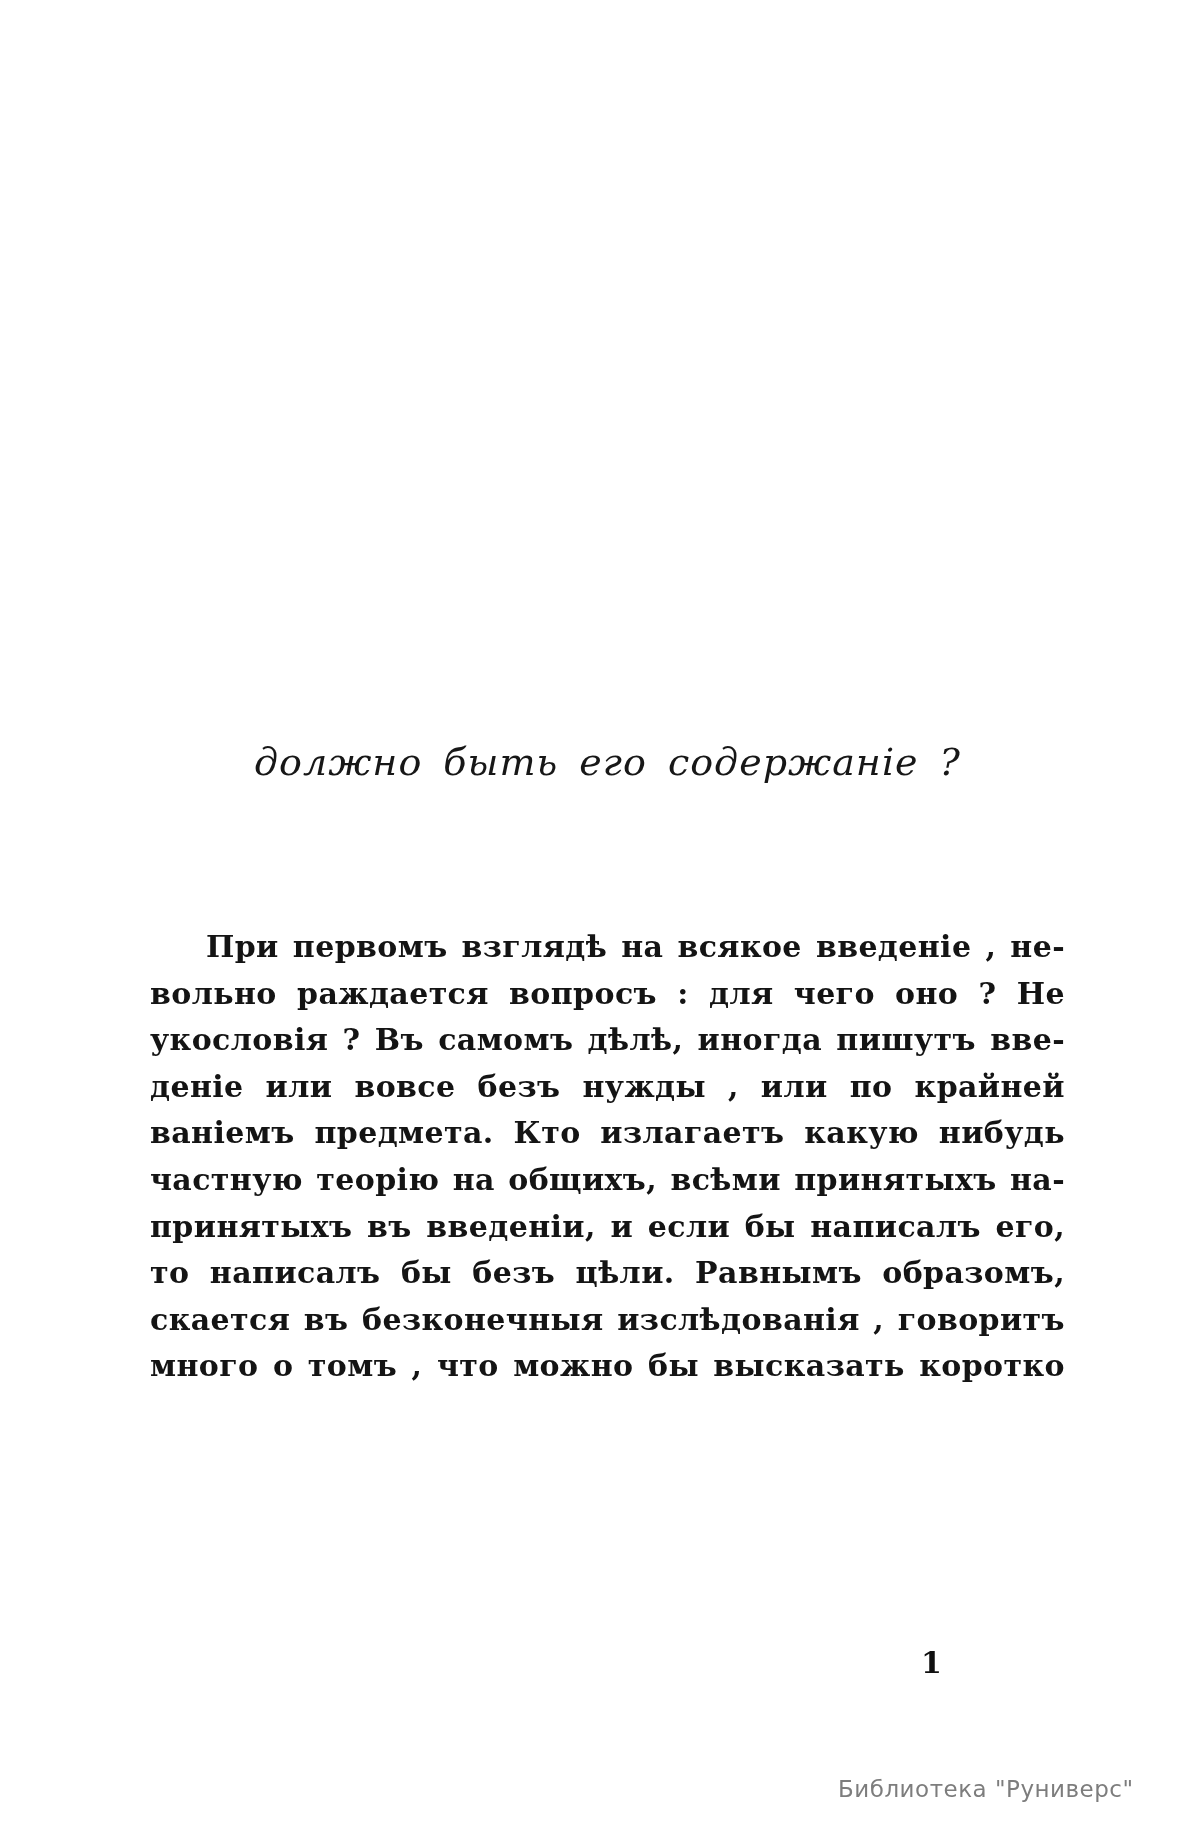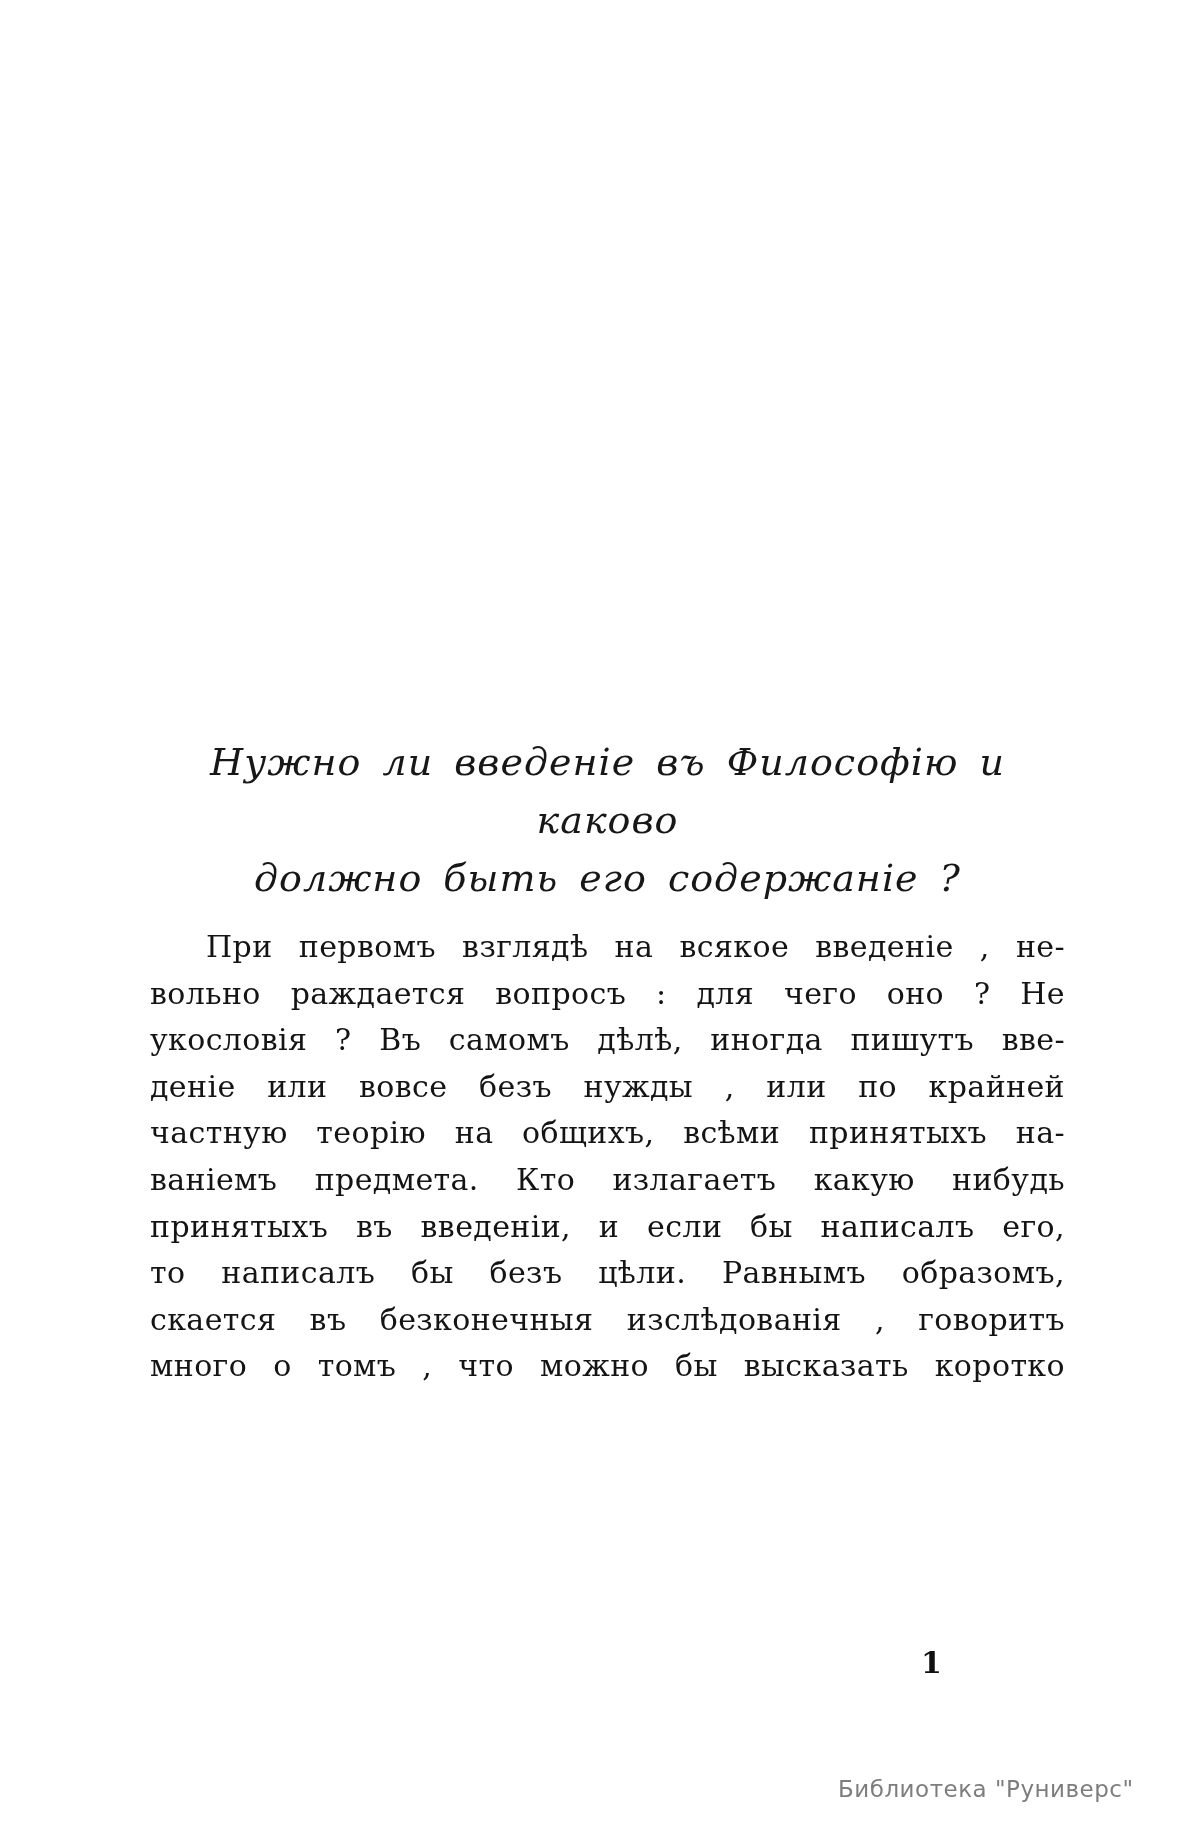--- a/index.html
+++ b/index.html
@@ -30,20 +30,21 @@
     color: #171717;
   }
   .body-text {
     position: absolute;
     top: 924px;
     left: 150px;
     width: 915px;
     font-size: 30px;
     letter-spacing: 0.4px;
     color: #141414;
+    font-weight: bold;
   }
   .line {
     height: 46.6px;
     line-height: 46.6px;
     text-align: justify;
     text-align-last: justify;
     text-justify: inter-word;
     white-space: normal;
   }
   .line.indent {
@@ -66,31 +67,30 @@
     color: #7d7d7d;
     font-family: "DejaVu Sans", sans-serif;
   }
 </style>
 </head>
 <body>
 
 <div class="page">
 
   <div class="heading">
-    <div>Нужно ли введеніе въ Философію и каково</div>
     <div>должно быть его содержаніе ?</div>
   </div>
 
   <div class="body-text">
     <div class="line indent">При первомъ взглядѣ на всякое введеніе , не-</div>
     <div class="line">вольно раждается вопросъ : для чего оно ? Не</div>
     <div class="line">укословія ? Въ самомъ дѣлѣ, иногда пишутъ вве-</div>
     <div class="line">деніе или вовсе безъ нужды , или по крайней</div>
+    <div class="line">ваніемъ предмета. Кто излагаетъ какую нибудь</div>
     <div class="line">частную теорію на общихъ, всѣми принятыхъ на-</div>
-    <div class="line">ваніемъ предмета. Кто излагаетъ какую нибудь</div>
     <div class="line">принятыхъ въ введеніи, и если бы написалъ его,</div>
     <div class="line">то написалъ бы безъ цѣли. Равнымъ образомъ,</div>
     <div class="line">скается въ безконечныя изслѣдованія , говоритъ</div>
     <div class="line">много о томъ , что можно бы высказать коротко</div>
   </div>
 
   <div class="page-num">1</div>
 
   <div class="watermark">Библиотека "Руниверс"</div>
 

